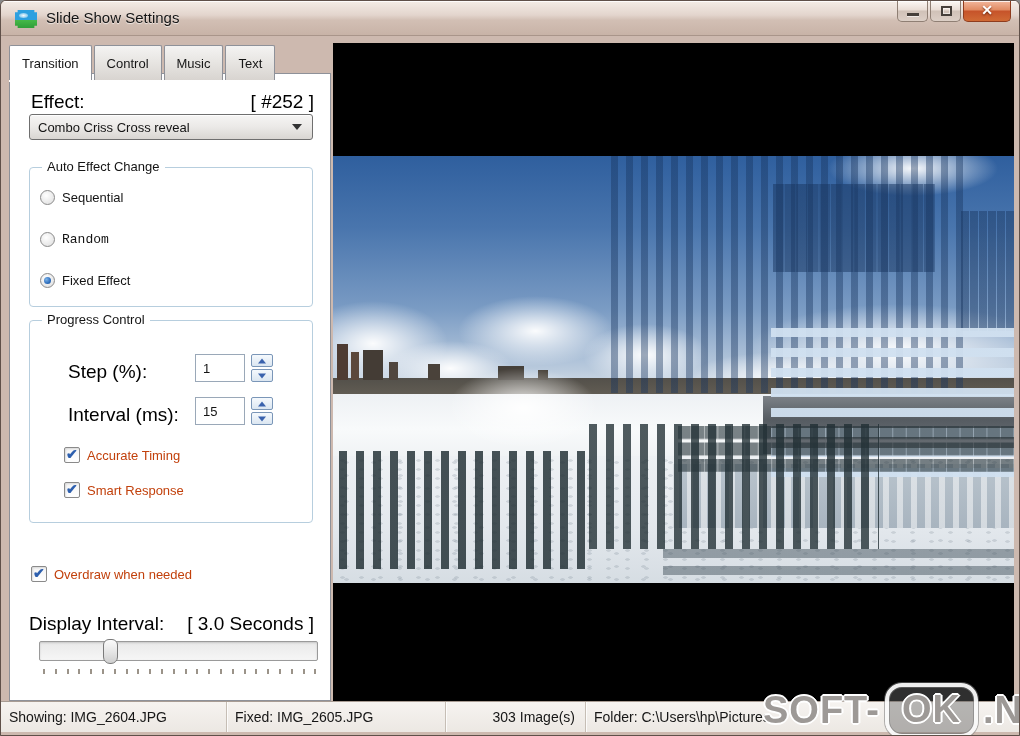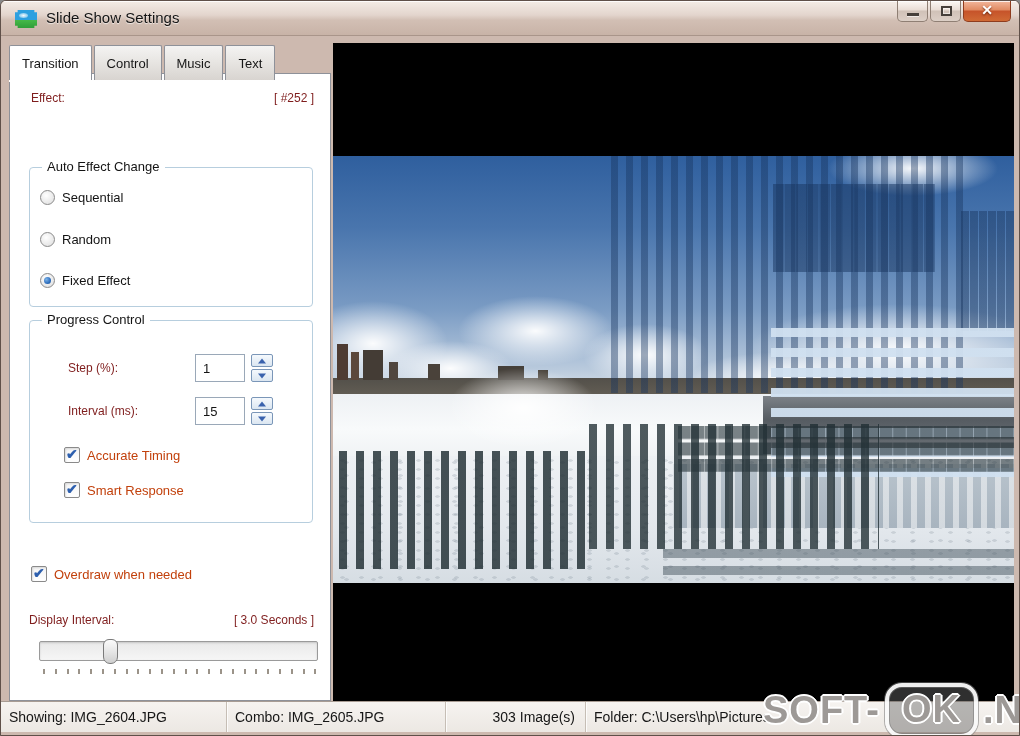--- a/index.html
+++ b/index.html
@@ -61,21 +61,21 @@
   .tab.active {
     height:29px; background:#fff; position:relative; z-index:6;
     box-shadow:0 2px 0 #fff;
   }
 
   
   .panel {
     position:absolute; left:8px; top:72px; width:322px; height:628px;
     background:#fff; border:1px solid #8e9199; z-index:4;
   }
-  .lbl { position:absolute; font-size:12px; color:#7f1d1d; white-space:nowrap; }
+  .lbl { position:absolute; font-size:19px; color:#000000; white-space:nowrap; }
 
   .dropdown {
     position:absolute; left:19px; top:40px; width:284px; height:26px;
     border:1px solid #6f6f6f; border-radius:3px;
     background:linear-gradient(180deg,#f6f5f4 0%,#ebe9e7 50%,#d9d6d2 100%);
     display:flex; align-items:center; cursor:pointer;
     box-shadow:inset 0 1px 0 rgba(255,255,255,.9);
   }
   .dropdown-text { font-size:13px; color:#141414; padding-left:8px; flex:1; }
   .dropdown-arrow {
@@ -268,28 +268,32 @@
     <div class="tab">
         <span>Text</span>
       </div>
   </div>
 
   <div class="panel">
 
     <span class="lbl" style="left:21px; top:17px;">Effect:</span>
     <span class="lbl" style="right:16px; top:17px;">[ #252 ]</span>
 
+    <div class="dropdown">
+      <span class="dropdown-text">Combo Criss Cross reveal</span>
+      <span class="dropdown-arrow"></span>
+    </div>
 
     <div class="groupbox" style="top:93px; height:140px;">
       <span class="groupbox-title">Auto Effect Change</span>
       <div class="radio-row" style="top:22px;">
         <span class="radio"></span>
         <span class="radio-label">Sequential</span>
       </div>
-      <div class="radio-row" style="top:64px;">
+      <div class="radio-row" style="top:64px;font-family:Liberation Mono, monospace;">
         <span class="radio"></span>
         <span class="radio-label">Random</span>
       </div>
       <div class="radio-row" style="top:105px;">
         <span class="radio selected"></span>
         <span class="radio-label">Fixed Effect</span>
       </div>
     </div>
 
     <div class="groupbox" style="top:246px; height:203px;">
@@ -366,21 +370,21 @@
       <div class="layer fx-hbars"></div>
       <div class="layer fx-comb-a"></div>
       <div class="layer fx-comb-b"></div>
       <div class="layer fx-checker"></div>
       <div class="layer fx-squares-bottom"></div>
     </div>
   </div>
 
   <div class="statusbar">
     <div class="status-sec s1">Showing: IMG_2604.JPG</div>
-    <div class="status-sec s2">Combo: IMG_2605.JPG</div>
+    <div class="status-sec s2">Fixed: IMG_2605.JPG</div>
     <div class="status-sec s3">303 Image(s)</div>
     <div class="status-sec s4">Folder: C:\Users\hp\Pictures</div>
   </div>
 
   <div class="watermark">
     <span>SOFT-</span>
     <span class="wm-ok">OK</span>
     <span>.NET</span>
   </div>
 

